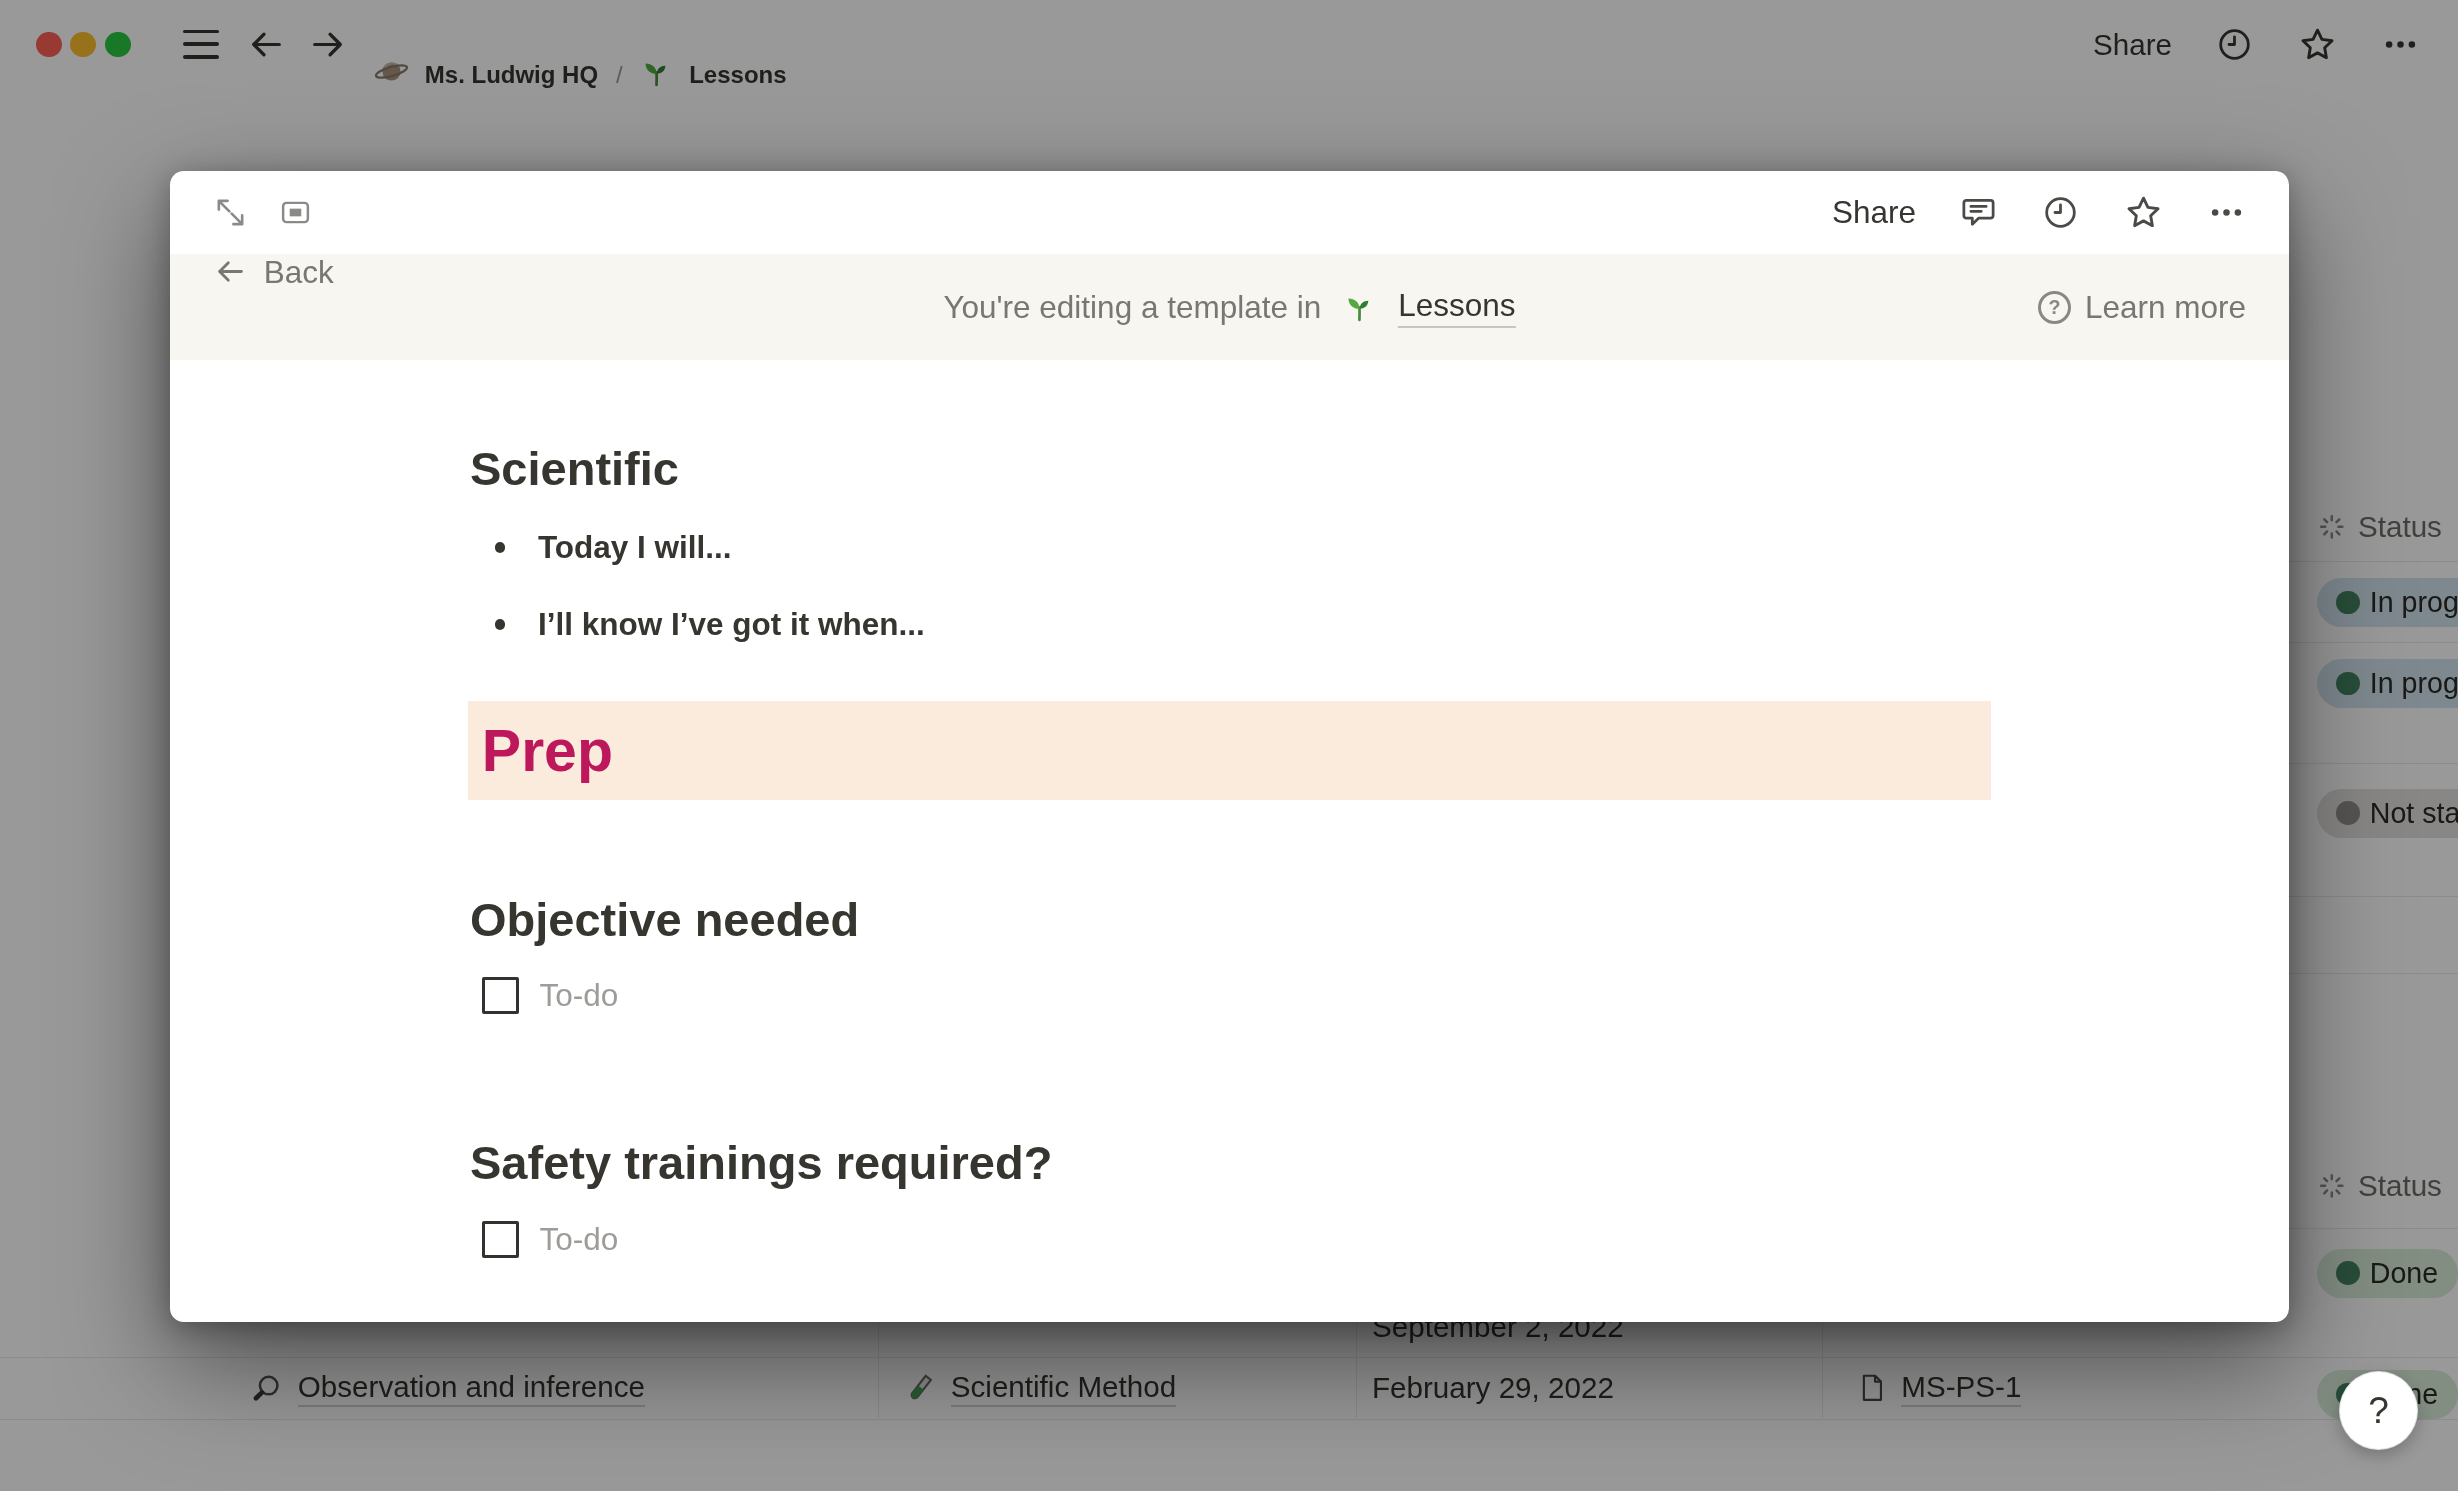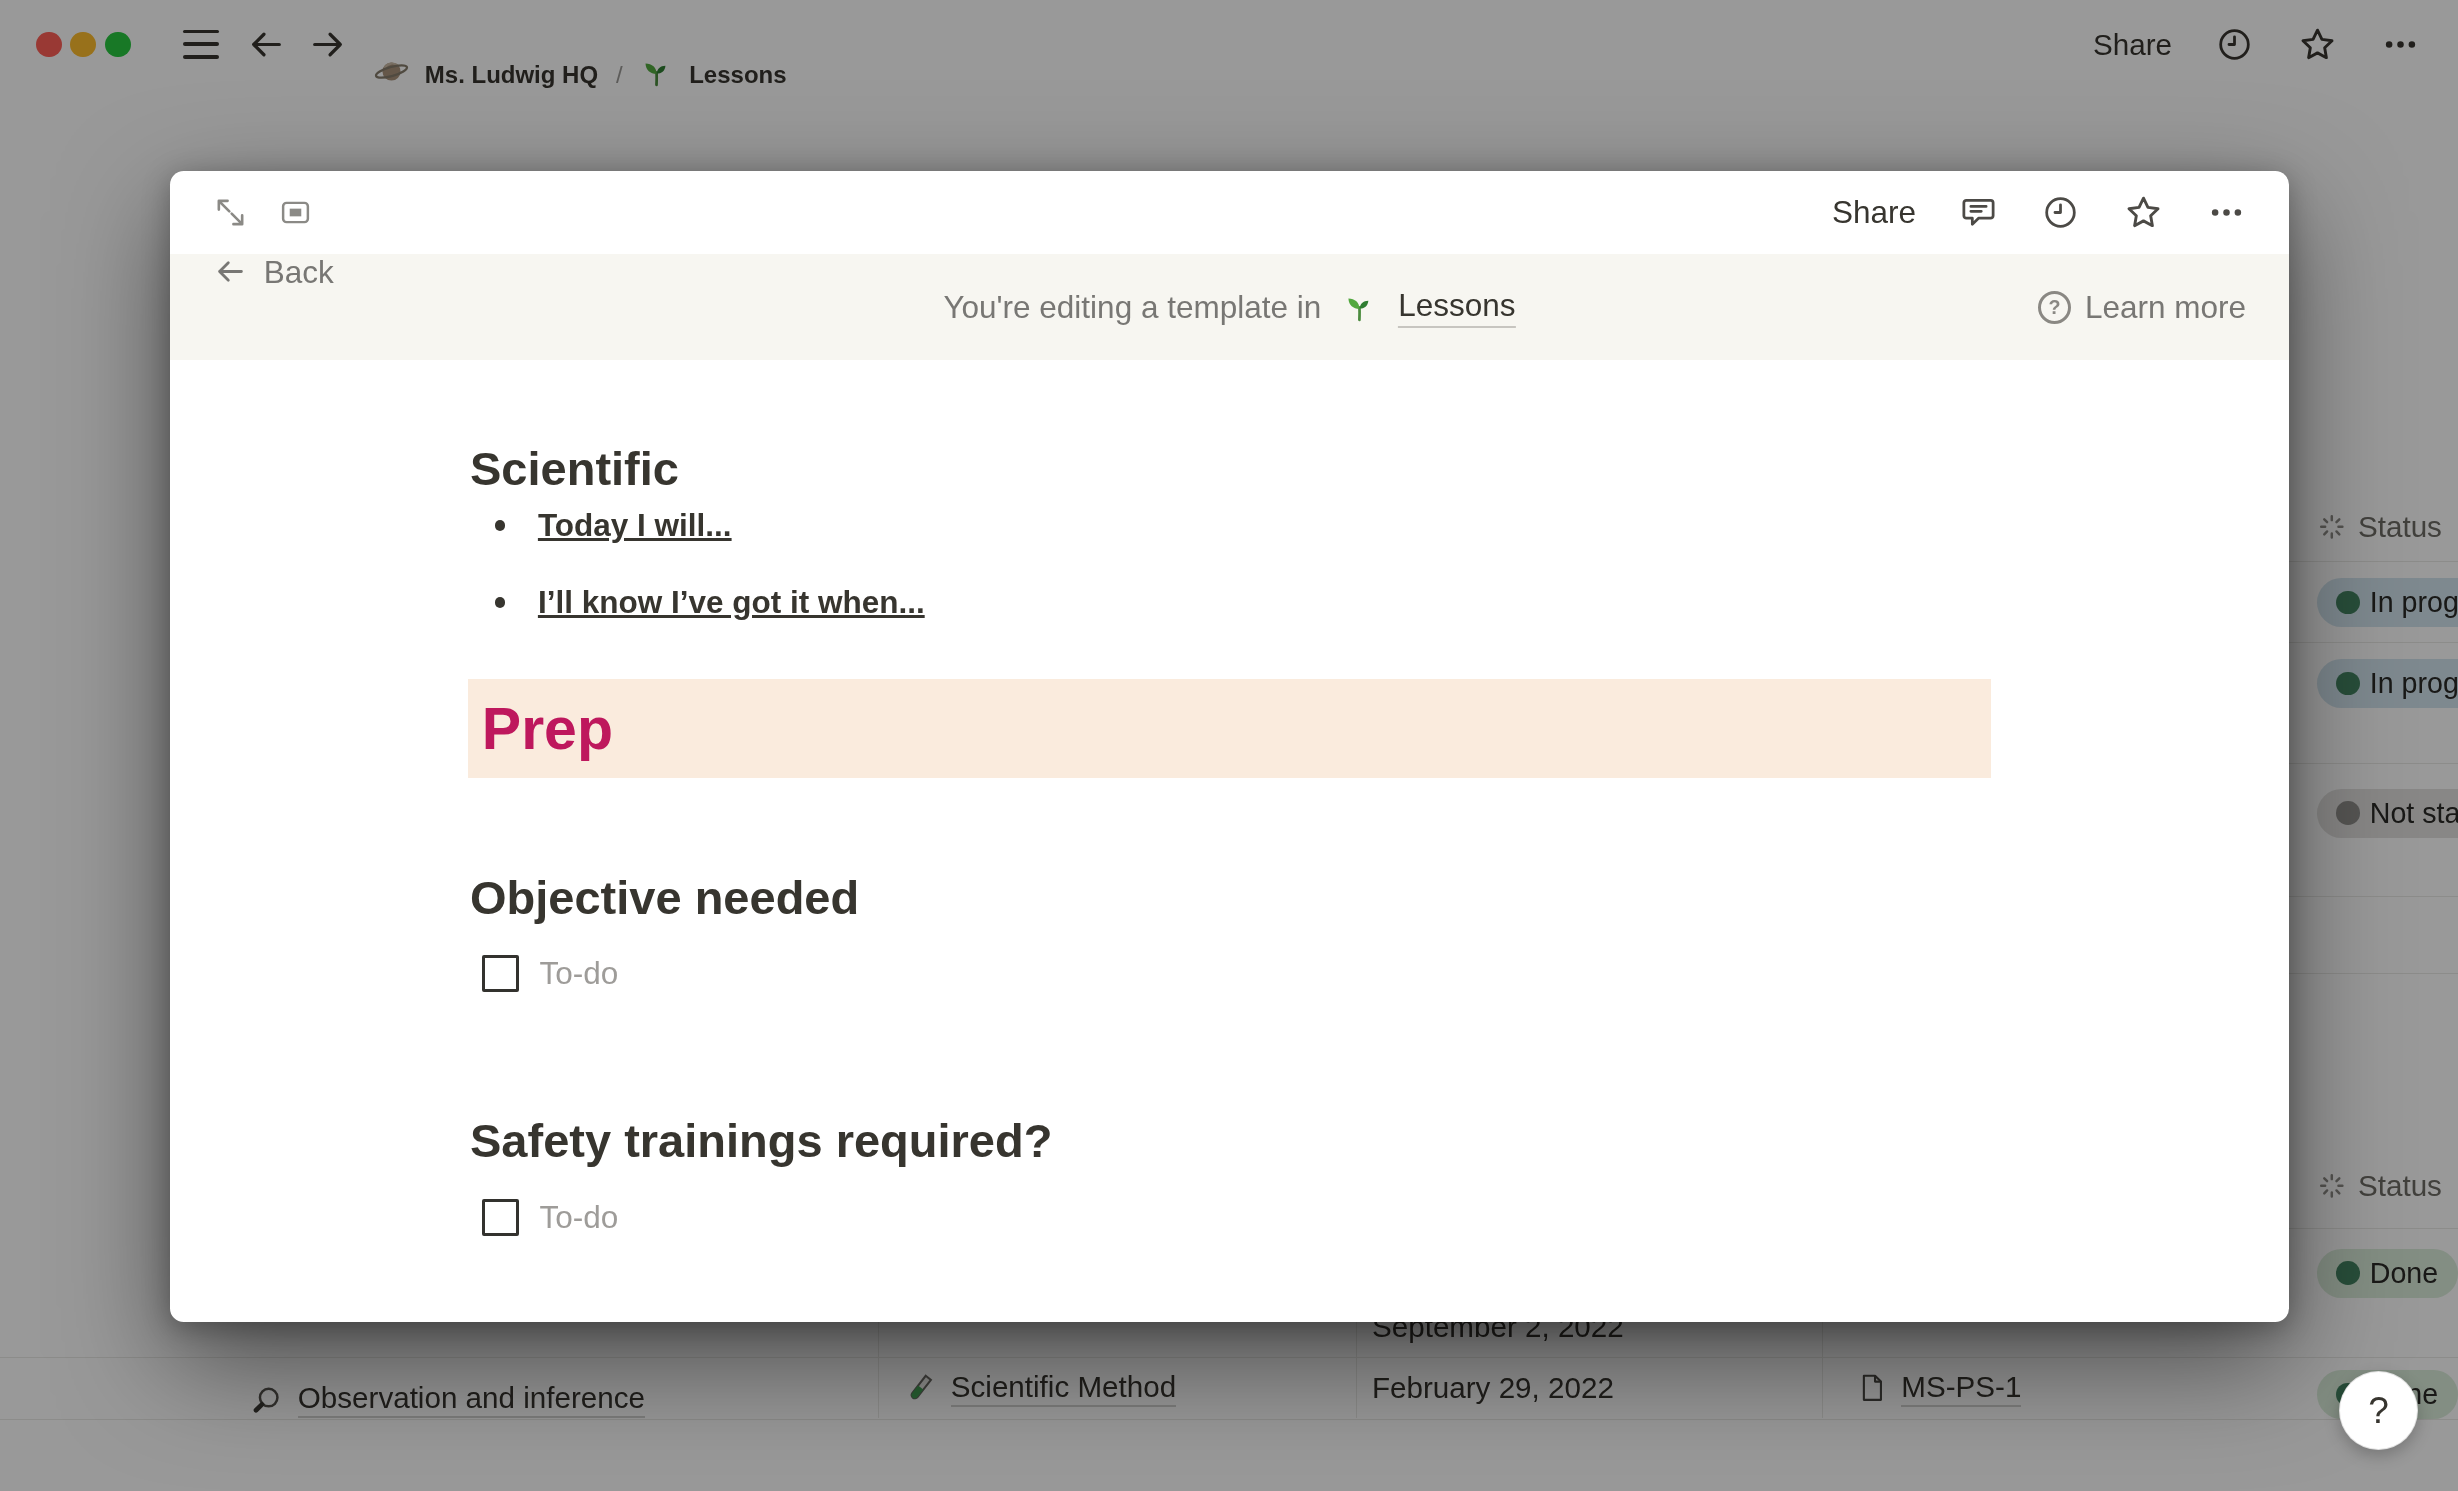--- a/index.html
+++ b/index.html
@@ -69,21 +69,21 @@
     display:flex; align-items:center; gap:22px; white-space:nowrap; }
   .banner-page-link { color:#37352F; font-weight:500; border-bottom:2px solid rgba(55,53,47,0.25);
     padding-bottom:2px; cursor:pointer; }
   .banner-learn { position:absolute; right:43px; top:0; height:106px; display:flex; align-items:center; gap:13.8px; cursor:pointer; }
   .q-circle { width:33px; height:33px; border:3px solid #8A8883; border-radius:50%;
     display:flex; align-items:center; justify-content:center; font-size:19.7px; font-weight:600; color:#8A8883; }
 
   .modal-content { position:absolute; left:300px; top:189px; width:1523px; }
   .h2 { font-size:47px; font-weight:700; line-height:1.2; color:#37352F; }
   .objective { margin-top:81px; }
-  .bullet-list { list-style:none; margin-top:7px;text-decoration:underline; }
+  .bullet-list { list-style:none; margin-top:29px; }
   .bullet-item { display:flex; align-items:center; padding-left:24.6px; margin-bottom:34px;
     font-size:31.5px; font-weight:700; line-height:43px; }
   .bullet-dot { width:10.8px; height:10.8px; border-radius:50%; background:#37352F; margin-right:32.5px; flex-shrink:0; }
   .prep-block { margin-top:55px; margin-left:-2px; width:1523px; height:99px; background:#FAEBDD;
     display:flex; align-items:center; padding-left:13.8px; }
   .prep-block .h1 { font-size:59px; font-weight:700; color:#be185d; }
   .materials { margin-top:92px; }
   .todo-row { margin-top:22.7px; margin-left:11.8px; height:49px; display:flex; align-items:center; gap:20.7px; }
   .todo-checkbox { width:37px; height:37px; border:3.9px solid #33322E; border-radius:2px; background:#fff; cursor:pointer; }
   .todo-label { font-size:31.5px; color:#9E9C99; }
@@ -220,21 +220,21 @@
 
   <div class="hline" style="left:0; top:1357px; width:2459px;"></div>
   <div class="hline" style="left:0; top:1419px; width:2459px;"></div>
   <div class="vline" style="left:878px; top:1310px; height:108px;"></div>
   <div class="vline" style="left:1356px; top:1310px; height:108px;"></div>
   <div class="vline" style="left:1822px; top:1310px; height:108px;"></div>
 
   <div class="partial-date">September 2, 2022</div>
 
   <div class="table-row-cells">
-    <div class="tcell" style="left:249px;align-items:flex-end;">
+    <div class="tcell" style="left:249px;">
       <span class="icon-btn">
         <svg width="35" height="35" viewBox="0 0 24 24">
             <circle cx="13.5" cy="10" r="6" fill="rgba(255,255,255,0.4)" stroke="#55534E" stroke-width="1.7"></circle>
             <path d="M8.9 14.6 4.8 18.7" stroke="#3B3934" stroke-width="3.2" stroke-linecap="round"></path>
           </svg>
       </span>
       <span class="linked">Observation and inference</span>
     </div>
     <div class="tcell" style="left:902px;">
       <span class="icon-btn">

